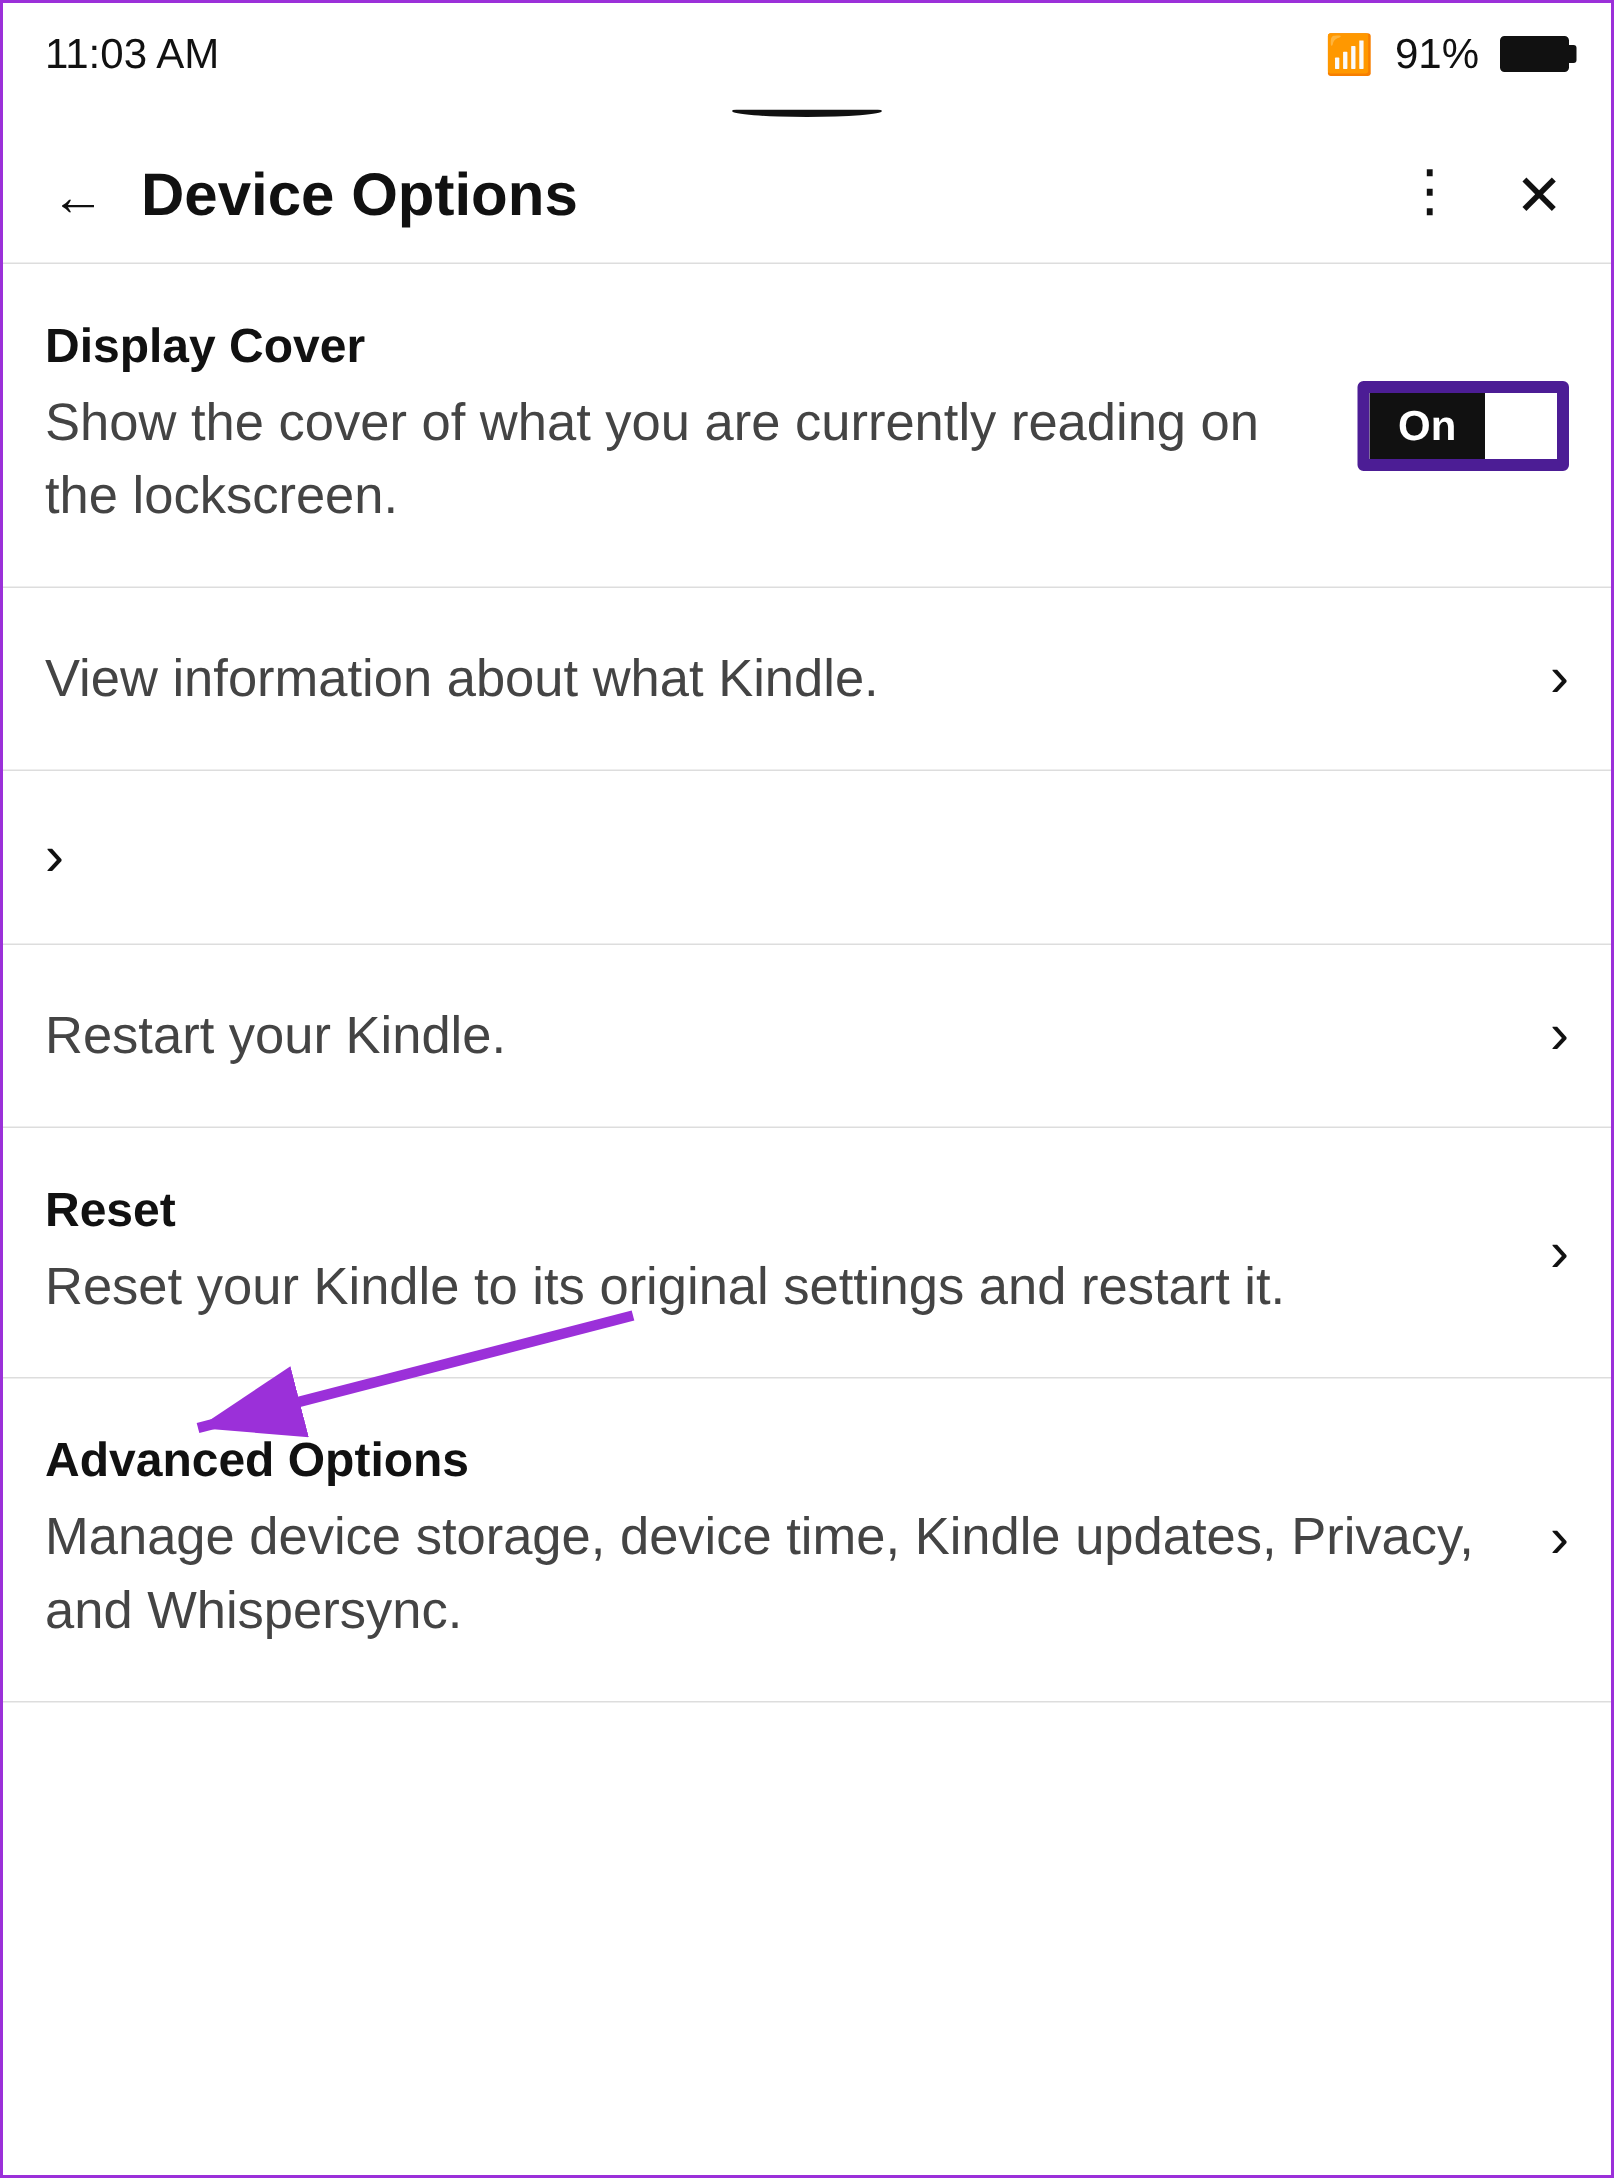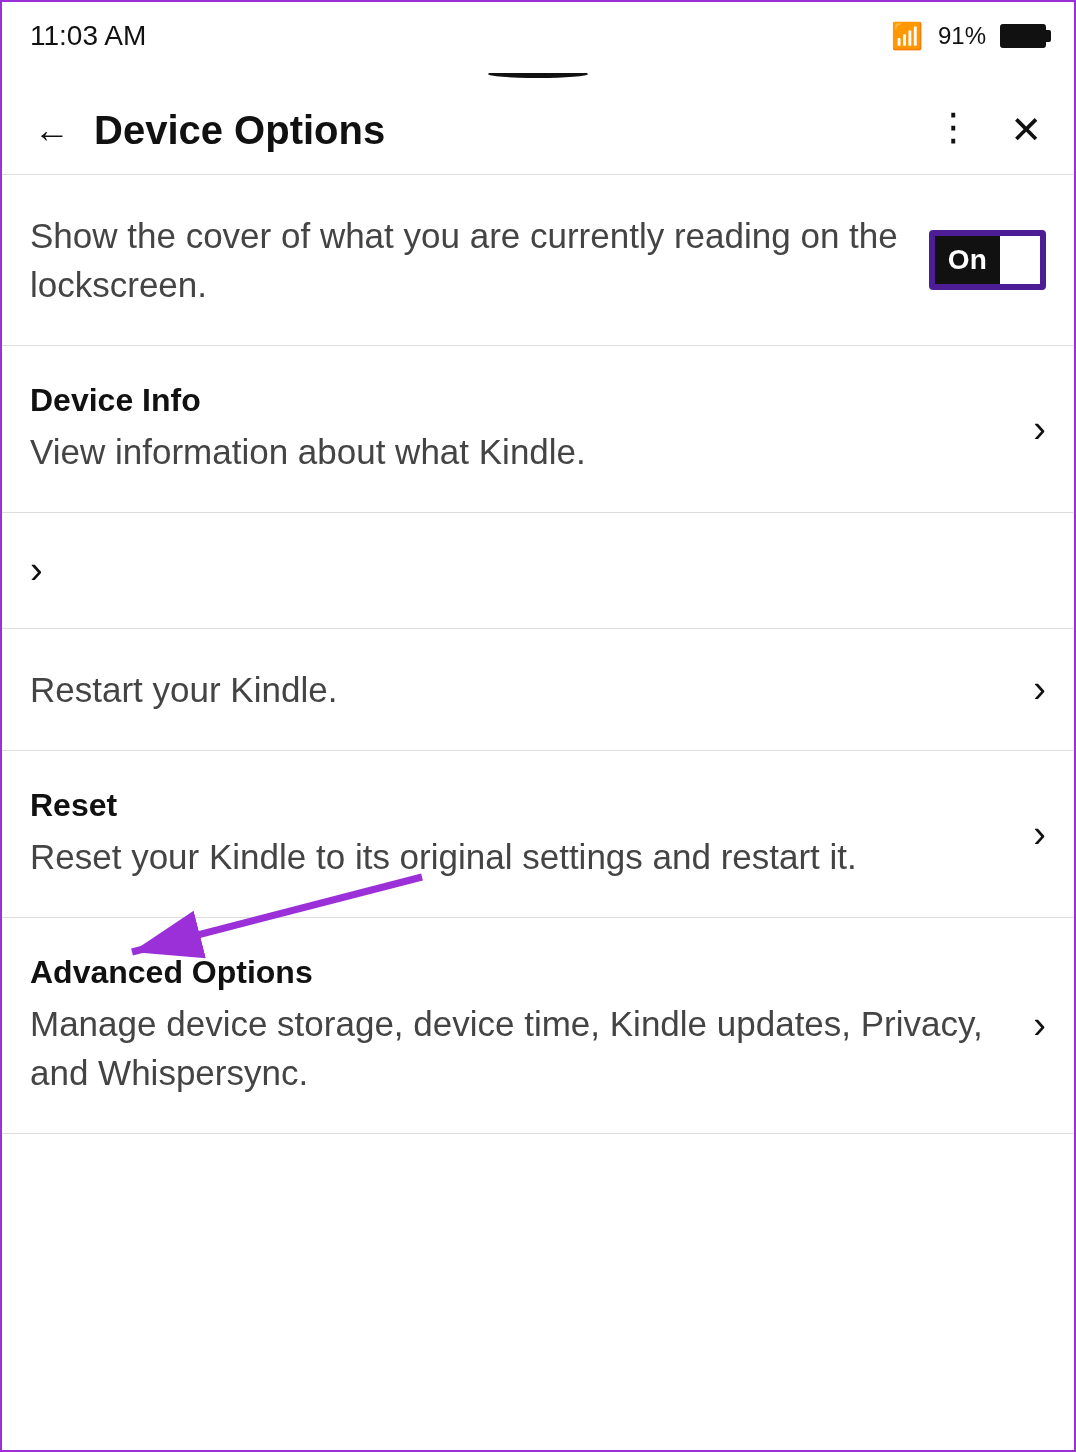--- a/index.html
+++ b/index.html
@@ -38,21 +38,21 @@
       display: flex;
       align-items: center;
       gap: 14px;
     }
 
     .wifi-icon {
       font-size: 26px;
     }
 
     .battery-text {
-      font-size: 24px;
+      font-size: 28px;
       font-weight: 500;
       color: #111;
     }
 
     .battery-icon {
       display: inline-block;
       width: 46px;
       height: 24px;
       border: 2.5px solid #111;
       border-radius: 3px;
@@ -200,23 +200,23 @@
     }
 
     .chevron-right {
       font-size: 38px;
       color: #111;
       font-weight: 300;
     }
 
     
     .toggle-switch {
-      width: 117px;
+      width: 141px;
       height: 60px;
-      border: 6px solid #4c1d95;
+      border: 8px solid #4c1d95;
       border-radius: 4px;
       display: flex;
       overflow: hidden;
       cursor: pointer;
     }
 
     .toggle-on {
       background: #111;
       color: #fff;
       font-size: 28px;
@@ -270,33 +270,33 @@
     <div class="close-button">
       <span class="close-x">✕</span>
     </div>
   </div>
 </div>
 
 <div class="settings-list">
 
   <div class="settings-item">
     <div class="settings-item-content">
+      <div class="settings-item-title">Display Cover</div>
       <div class="settings-item-desc">Show the cover of what you are currently reading on the lockscreen.</div>
     </div>
     <div class="settings-item-right">
       <div class="toggle-switch">
         <div class="toggle-on">On</div>
         <div class="toggle-off"></div>
       </div>
     </div>
   </div>
 
   <div class="settings-item">
     <div class="settings-item-content">
-      <div class="settings-item-title">Device Info</div>
       <div class="settings-item-desc">View information about what Kindle.</div>
     </div>
     <div class="settings-item-right">
       <span class="chevron-right">›</span>
     </div>
   </div>
 
   <div class="settings-item">
     <div class="settings-item-right">
       <span class="chevron-right">›</span>

